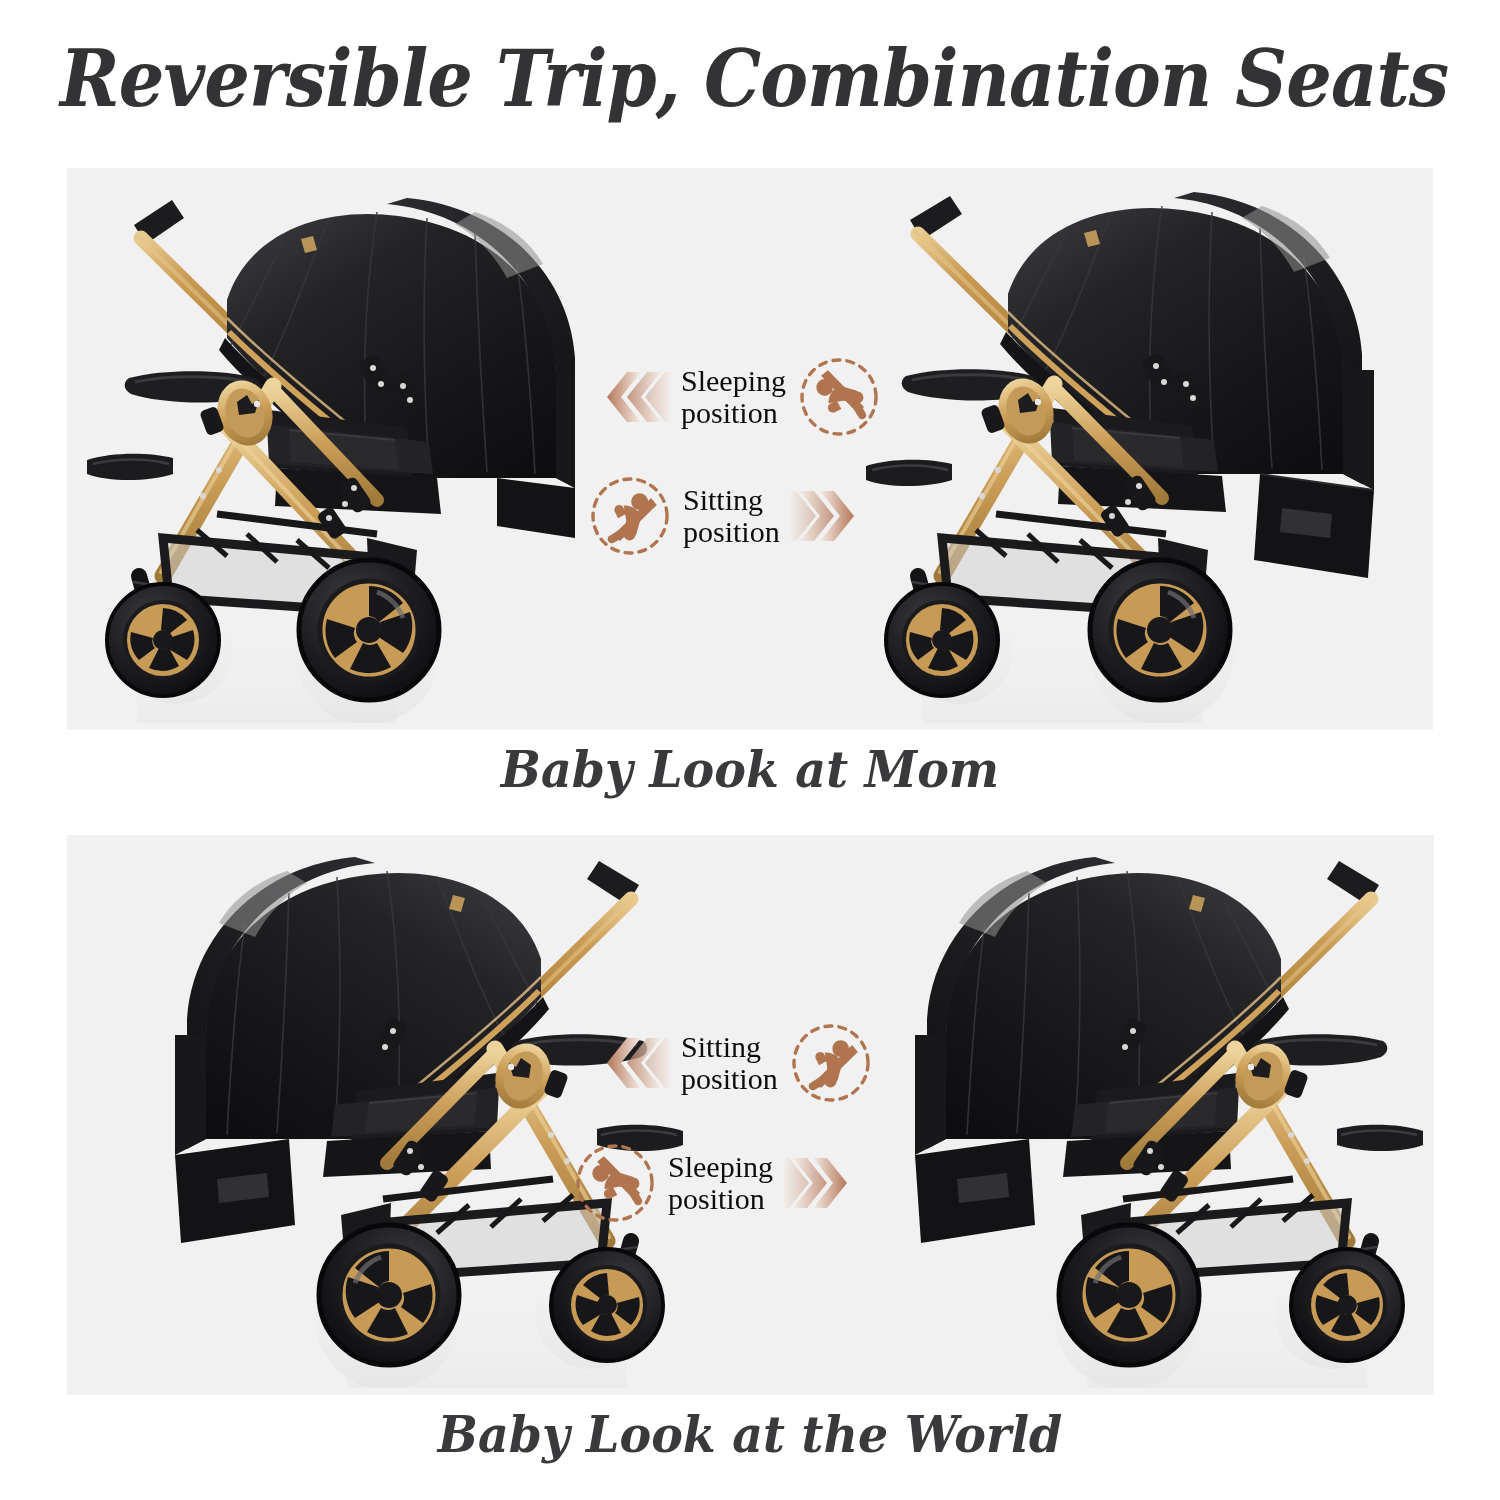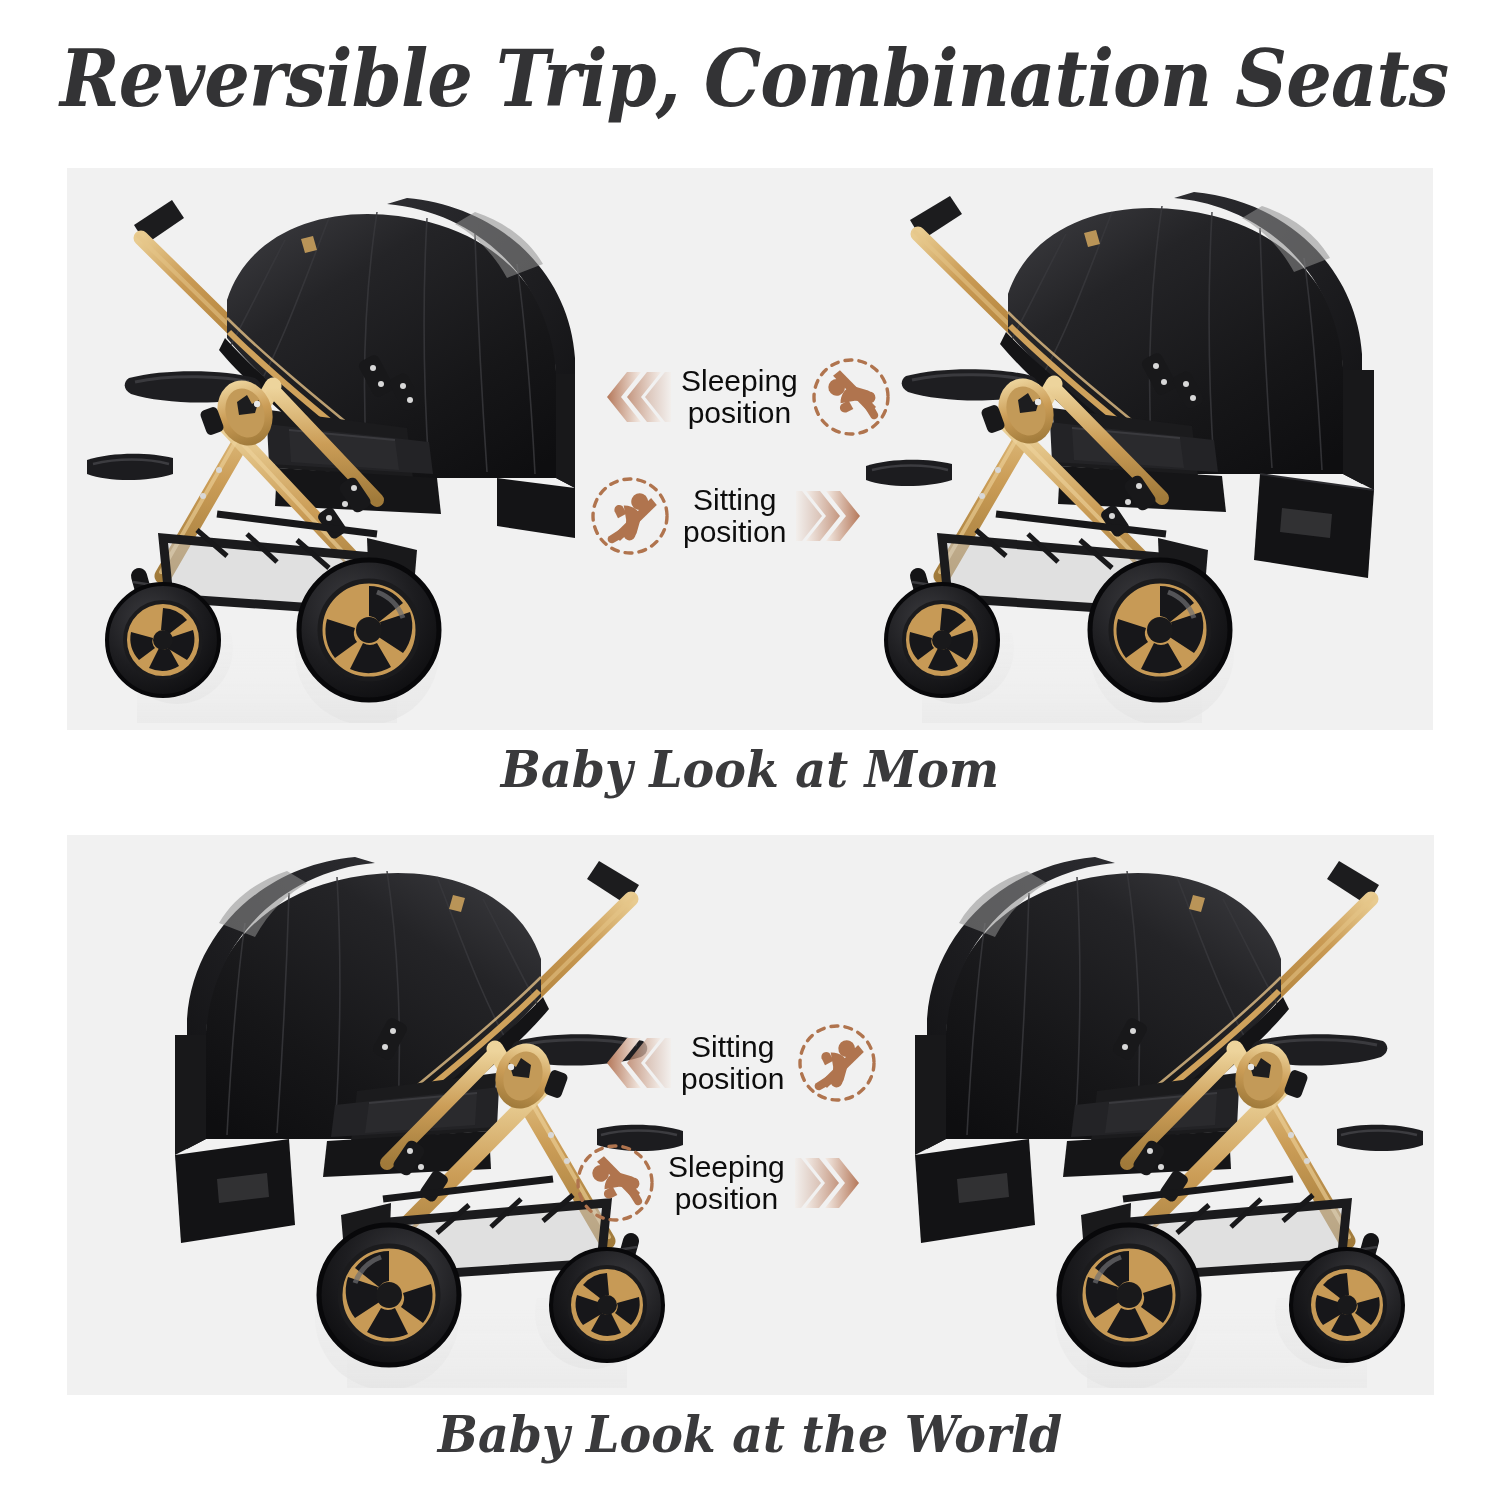--- a/index.html
+++ b/index.html
@@ -54,25 +54,24 @@
   .flipx{ transform:scaleX(-1); }
 
   
   .annot-row{
     position:absolute;
     display:flex;
     align-items:center;
     gap:10px;
   }
   .annot-label{
-    font-family:Liberation Sans, sans-serif;
+    font-family:Liberation Serif, serif;
     font-size:30px;
     line-height:1.08;
     color:#0d0d0d;
-    text-align:center;
     white-space:nowrap;
   }
   .chevrons{ display:flex; align-items:center; }
   .chevrons svg{ display:block; }
   .badge{ width:86px;height:86px; }
   .badge svg{ display:block; }
 </style>
 </head>
 <body>
 

